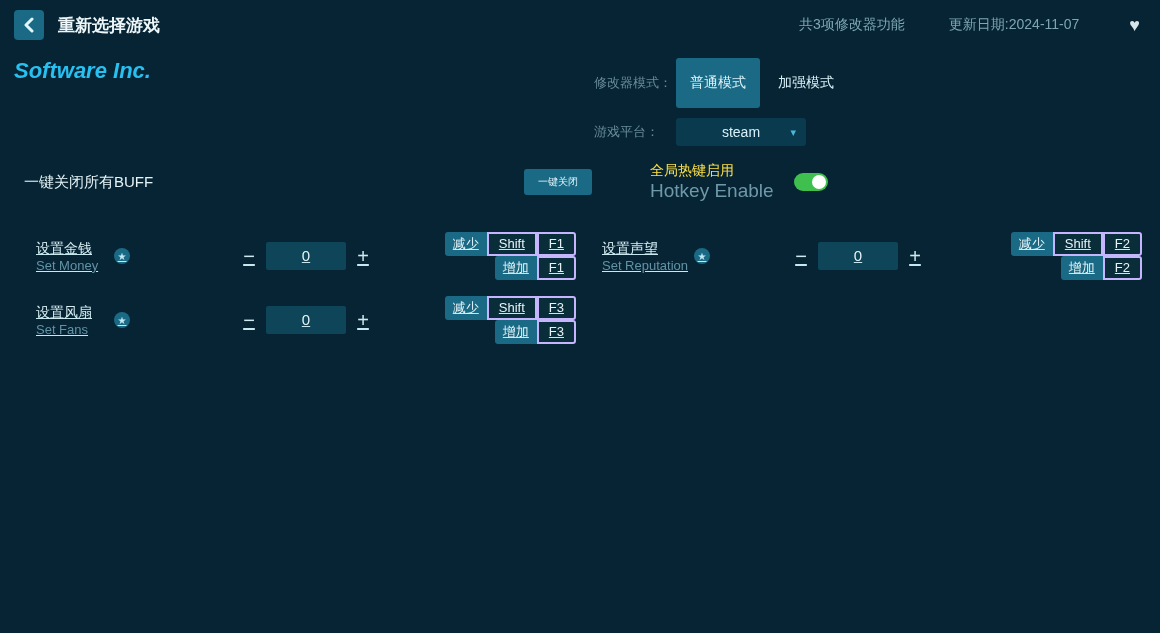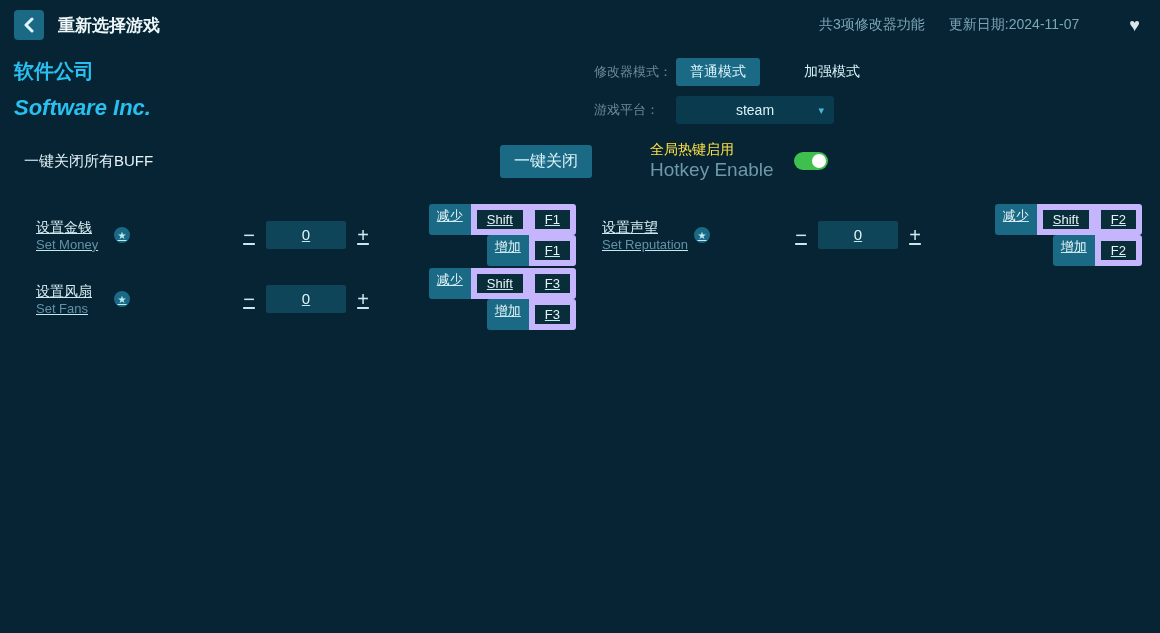--- a/index.html
+++ b/index.html
@@ -23,64 +23,64 @@
   display: flex; align-items: center; justify-content: center;
   cursor: pointer;
 }
 .back-btn svg { stroke: #e0f6ff; }
 .top-title {
   font-size: 17px; font-weight: 700;
   color: #eef8fb;
   margin-left: 14px;
 }
 .top-spacer { flex: 1; }
-.top-stats { display: flex; align-items: center; gap: 24px; }
+.top-stats { display: flex; align-items: center; gap: 44px; }
 .top-stat { color: #7da6b4; font-size: 14px; }
 .heart-icon {
   color: #d8e6ea; font-size: 18px; margin-left: 50px; margin-right: 6px;
 }
 
 .meta-row { display: flex; }
 .game-names { flex: 0 0 580px; }
 .game-cn { font-size: 20px; font-weight: 700; color: #28c0f0; margin-bottom: 10px; }
 .game-en {
   font-size: 22px; font-weight: 700; color: #28c0f0;
   margin-bottom: 14px;
   font-style: italic;
 }
 
 .config-block { flex: 1; padding-top: 0; }
 .config-line { display: flex; align-items: center; margin-bottom: 10px; }
 .config-label { color: #6a8b99; font-size: 13px; width: 82px; }
 .mode-btn {
-  background: #1a6a85; color: #d9f1f8; padding: 5px 14px;
-  font-size: 14px; border-radius: 3px; margin-right: 30px;
+  background: #1a6a85; color: #d9f1f8; padding: 16px 14px;
+  font-size: 14px; border-radius: 3px; margin-right: 4px;
 }
 .mode-btn.inactive { background: transparent; color: #d9f1f8; }
 .platform-select {
   background: #0a3a4d; color: #d9f1f8;
-  width: 158px; height: 28px; border-radius: 3px;
+  width: 130px; height: 28px; border-radius: 3px;
   display: flex; align-items: center; justify-content: center;
   position: relative; font-size: 14px;
 }
 .platform-select .chev {
   position: absolute; right: 10px; color: #4db6d8; font-size: 11px;
 }
 
 .buff-row {
   display: flex; align-items: center;
   margin-top: 6px; margin-bottom: 22px; gap: 30px;
 }
 .buff-left {
   flex: 0 0 578px; display: flex; align-items: center;
 }
 .buff-label { font-size: 15px; color: #e6f4f8; margin-left: 10px; flex: 1; }
 .buff-btn {
   background: #1a6a85; color: #dff4fb; padding: 6px 14px;
-  font-size: 16px; border-radius: 3px;
+  font-size: 10px; border-radius: 3px;
 }
 .hotkey-enable {
   display: flex; align-items: center; margin-left: 28px;
 }
 .hotkey-text { }
 .hotkey-cn { color: #fde047; font-size: 14px; font-weight: 500; }
 .hotkey-en { color: #6f99a8; font-size: 19px; }
 .toggle {
   width: 34px; height: 18px; background: #3fbf4e; border-radius: 10px;
   margin-left: 20px; position: relative;
@@ -123,21 +123,21 @@
 .hotkeys-wrap {
   margin-left: auto; margin-right: 4px;
   display: flex; flex-direction: column; align-items: flex-end; 
 }
 .hk-row { display: flex; }
 .hk-tag {
   background: #1a6a85; color: #e6f4f8; font-size: 13px;
   padding: 3px 8px;
 }
 .hk-key {
-  background: #0a2d3a; border: 6px solid #c4b5fd; color: #e6f4f8;
+  background: #0a2d3a; border: 2px solid #c4b5fd; color: #e6f4f8;
   font-size: 13px; padding: 2px 10px;
 }
 .hk-row > :first-child { border-radius: 3px 0 0 3px; }
 .hk-row > :last-child { border-radius: 0 3px 3px 0; }
 </style>
 </head>
 <body>
 
 <div class="page">
 
@@ -151,21 +151,20 @@
     <div class="top-spacer"></div>
     <div class="top-stats">
       <div class="top-stat">共3项修改器功能</div>
       <div class="top-stat">更新日期:2024-11-07</div>
     </div>
     <div class="heart-icon">♥</div>
   </div>
 
   <div class="meta-row">
     <div class="game-names">
-      <div class="game-cn">软件公司</div>
       <div class="game-en">Software Inc.</div>
     </div>
     <div class="config-block">
       <div class="config-line">
         <div class="config-label">修改器模式：</div>
         <div class="mode-btn">普通模式</div>
         <div class="mode-btn inactive">加强模式</div>
       </div>
       <div class="config-line">
         <div class="config-label">游戏平台：</div>

